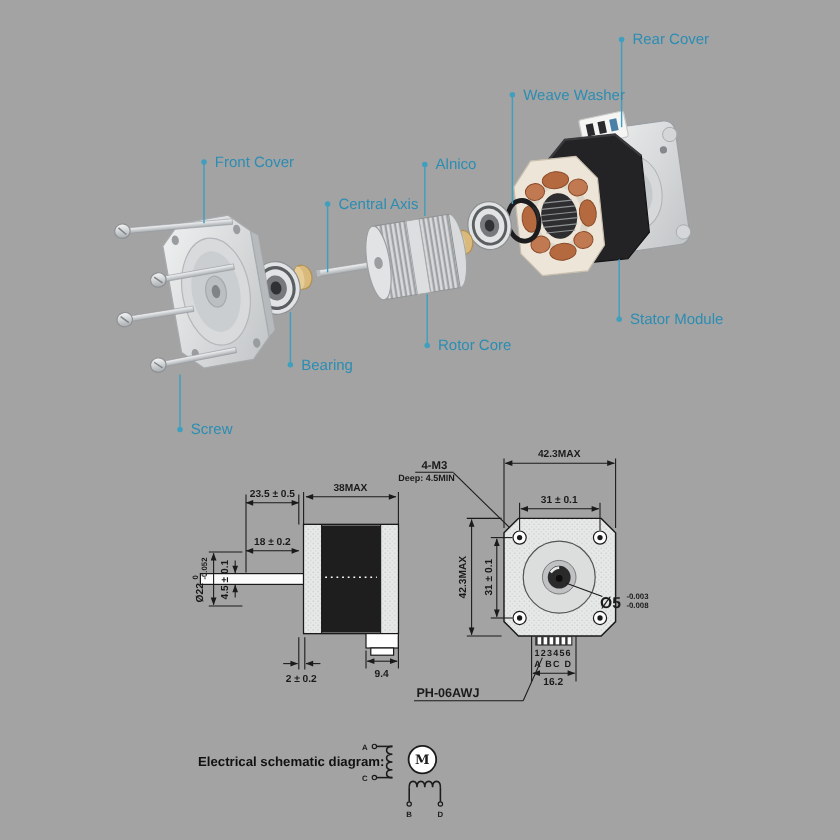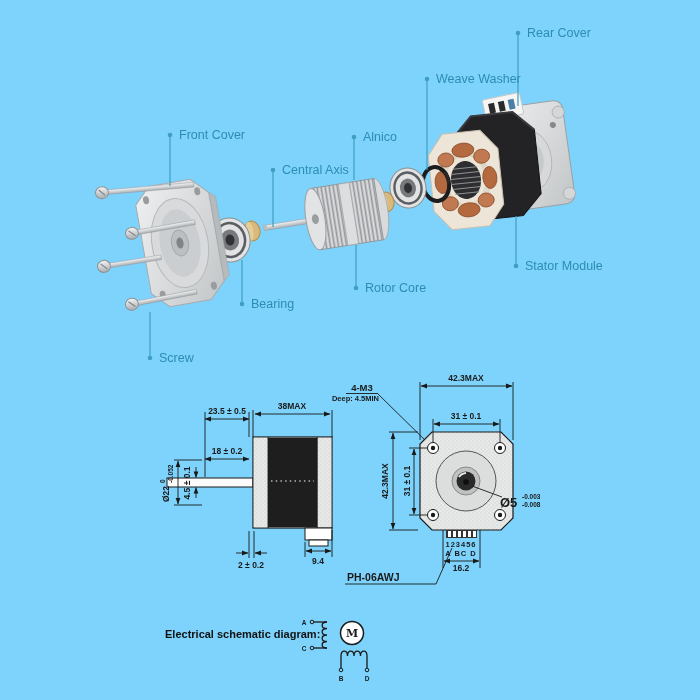--- a/index.html
+++ b/index.html
@@ -1,16 +1,16 @@
 <!DOCTYPE html>
 <html><head>
 <meta charset="utf-8">
 <style>
   html,body{margin:0;padding:0;background:#ffffff;}
-  .canvas{position:relative;width:700px;height:700px;background:#7dd3fc;overflow:hidden;
+  .canvas{position:relative;width:700px;height:700px;background:#a3a3a3;overflow:hidden;
           font-family:"Liberation Sans", sans-serif;}
   svg text{font-family:"Liberation Sans", sans-serif;}
   .part-label{fill:#2c8db2;font-size:12.5px;}
   .dim{fill:#1a1a1a;font-size:8.5px;font-weight:700;}
   .dim-sm{fill:#1a1a1a;font-size:6.5px;font-weight:700;}
   .dim-big{fill:#1a1a1a;font-size:13px;font-weight:700;}
   .note{fill:#1a1a1a;font-size:9.5px;font-weight:700;}
   .note-sm{fill:#1a1a1a;font-size:7.5px;font-weight:700;}
   .conn{fill:#1a1a1a;font-size:7.5px;font-weight:700;letter-spacing:1px;}
   .caption{fill:#111;font-size:11px;font-weight:700;}

